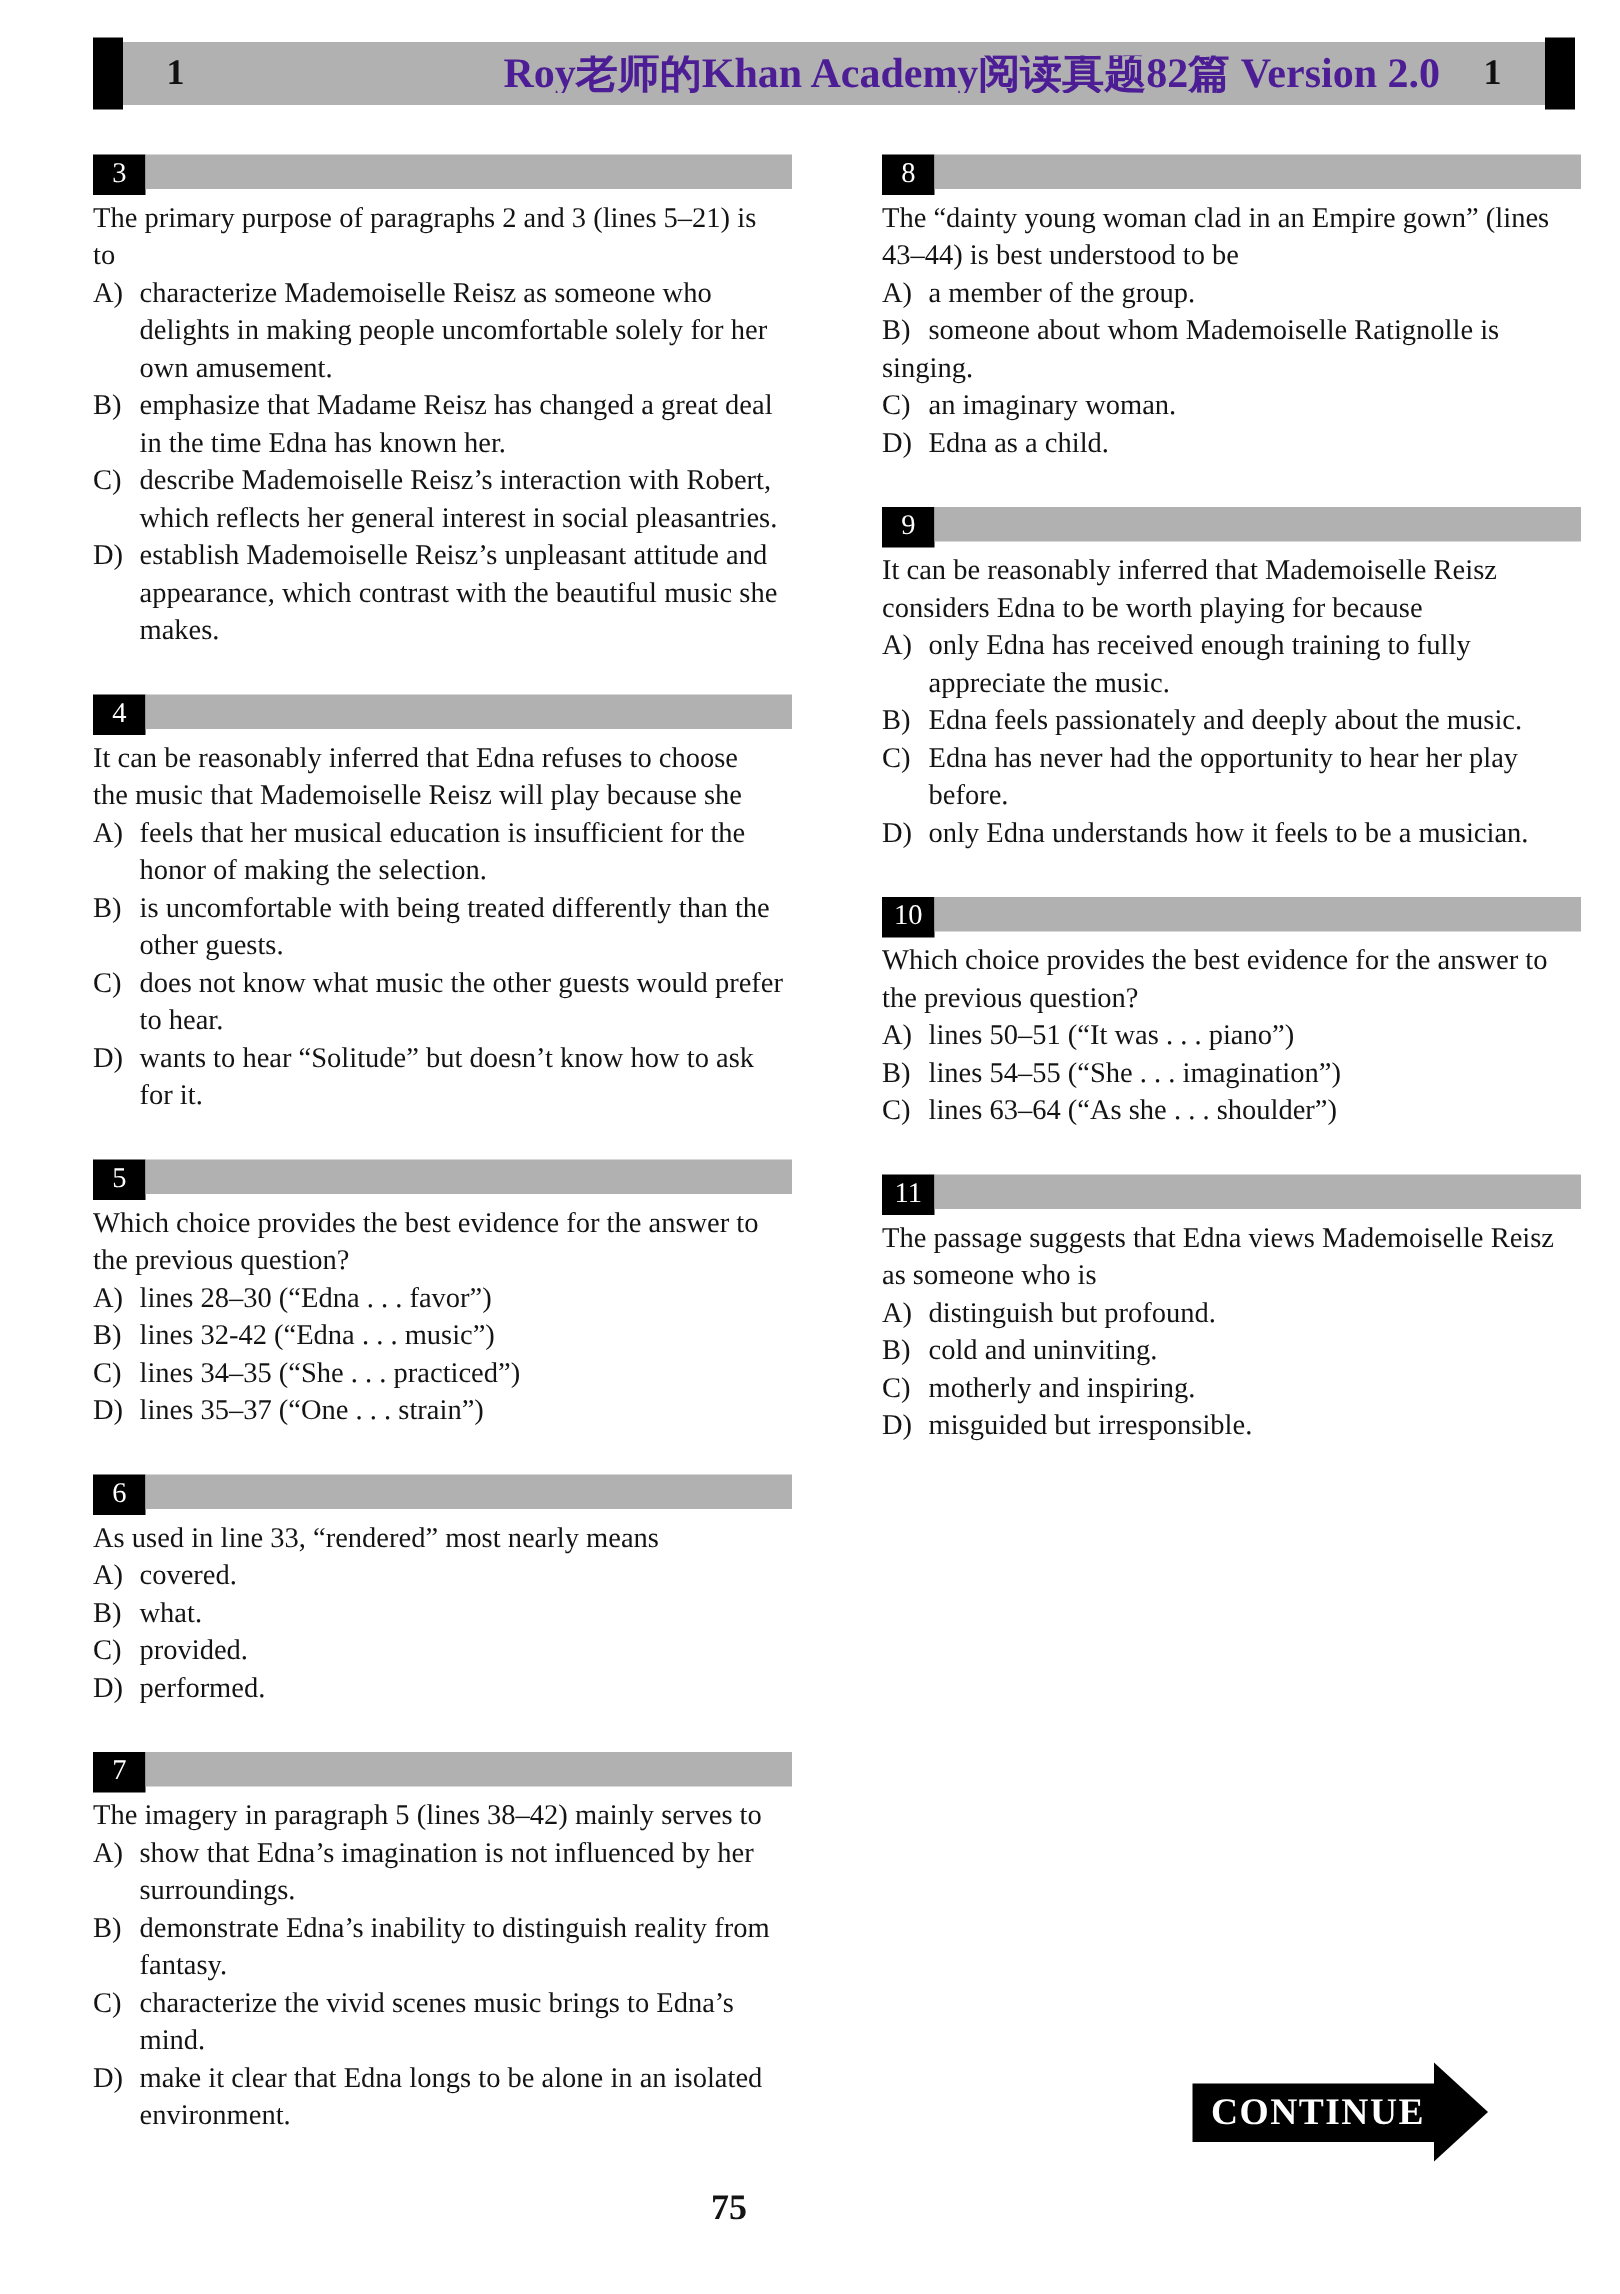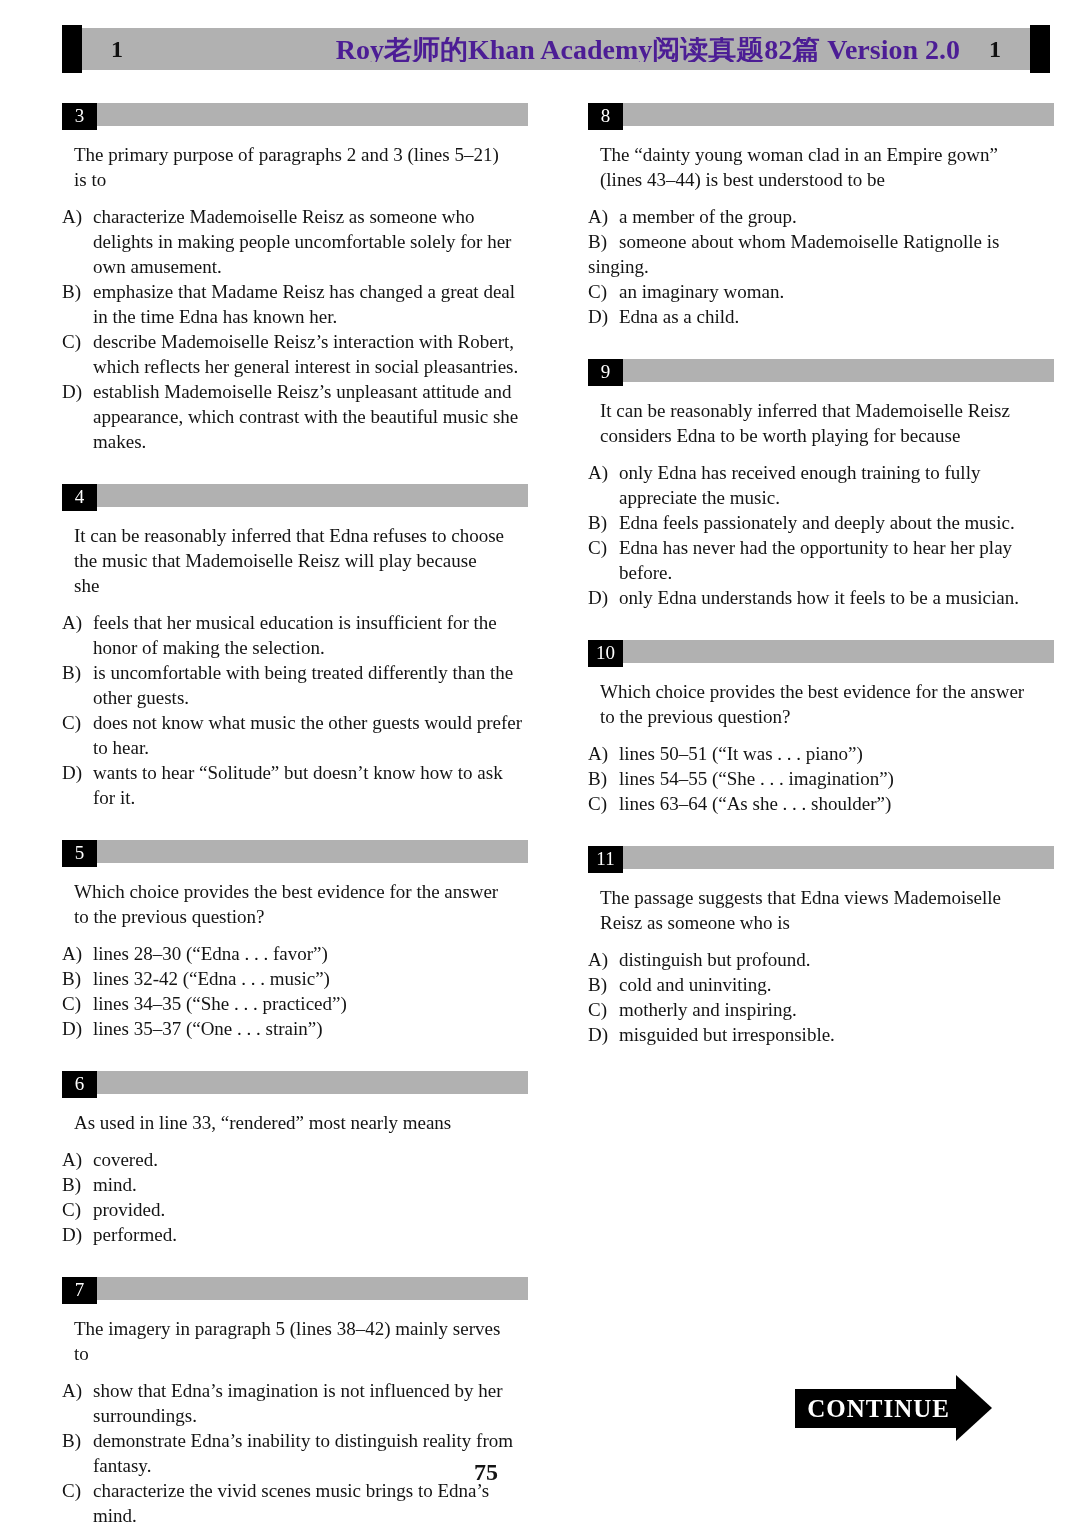--- a/index.html
+++ b/index.html
@@ -44,21 +44,21 @@
   .question { margin-bottom: 30px; }
   .qbar { display: flex; align-items: flex-start; height: 27px; margin-bottom: 3px; }
   .qnum {
     min-width: 35px; padding: 0 3px; height: 27px;
     background: #000; color: #fff;
     text-align: center; font-size: 19px; line-height: 26px;
     flex: 0 0 auto;
   }
   .qfill { flex: 1; height: 23px; background: #b1b1b1; }
 
-  .stem { margin: 12px; padding-right: 12px; }
+  .stem { margin: 0; padding-right: 12px; }
   .option { margin: 0; padding-left: 31px; }
   .olabel { display: inline-block; width: 31px; margin-left: -31px; }
   .option.no-hang { padding-left: 0; }
   .option.no-hang .olabel { width: 31px; margin-left: 0; }
 
   
   .page-number {
     position: absolute; top: 1460px; left: 0; width: 972px;
     text-align: center; font-weight: bold; font-size: 24px;
   }
@@ -131,21 +131,21 @@
     <p class="option"><span class="olabel">D)</span><span class="otext">lines 35–37 (“One . . . strain”)</span></p>
   </section>
 
   <section class="question">
     <div class="qbar">
       <span class="qnum">6</span>
       <span class="qfill"></span>
     </div>
     <p class="stem">As used in line 33, “rendered” most nearly means</p>
     <p class="option"><span class="olabel">A)</span><span class="otext">covered.</span></p>
-    <p class="option"><span class="olabel">B)</span><span class="otext">mind.</span></p>
+    <p class="option"><span class="olabel">B)</span><span class="otext">what.</span></p>
     <p class="option"><span class="olabel">C)</span><span class="otext">provided.</span></p>
     <p class="option"><span class="olabel">D)</span><span class="otext">performed.</span></p>
   </section>
 
   <section class="question">
     <div class="qbar">
       <span class="qnum">7</span>
       <span class="qfill"></span>
     </div>
     <p class="stem">The imagery in paragraph 5 (lines 38–42) mainly serves to</p>

